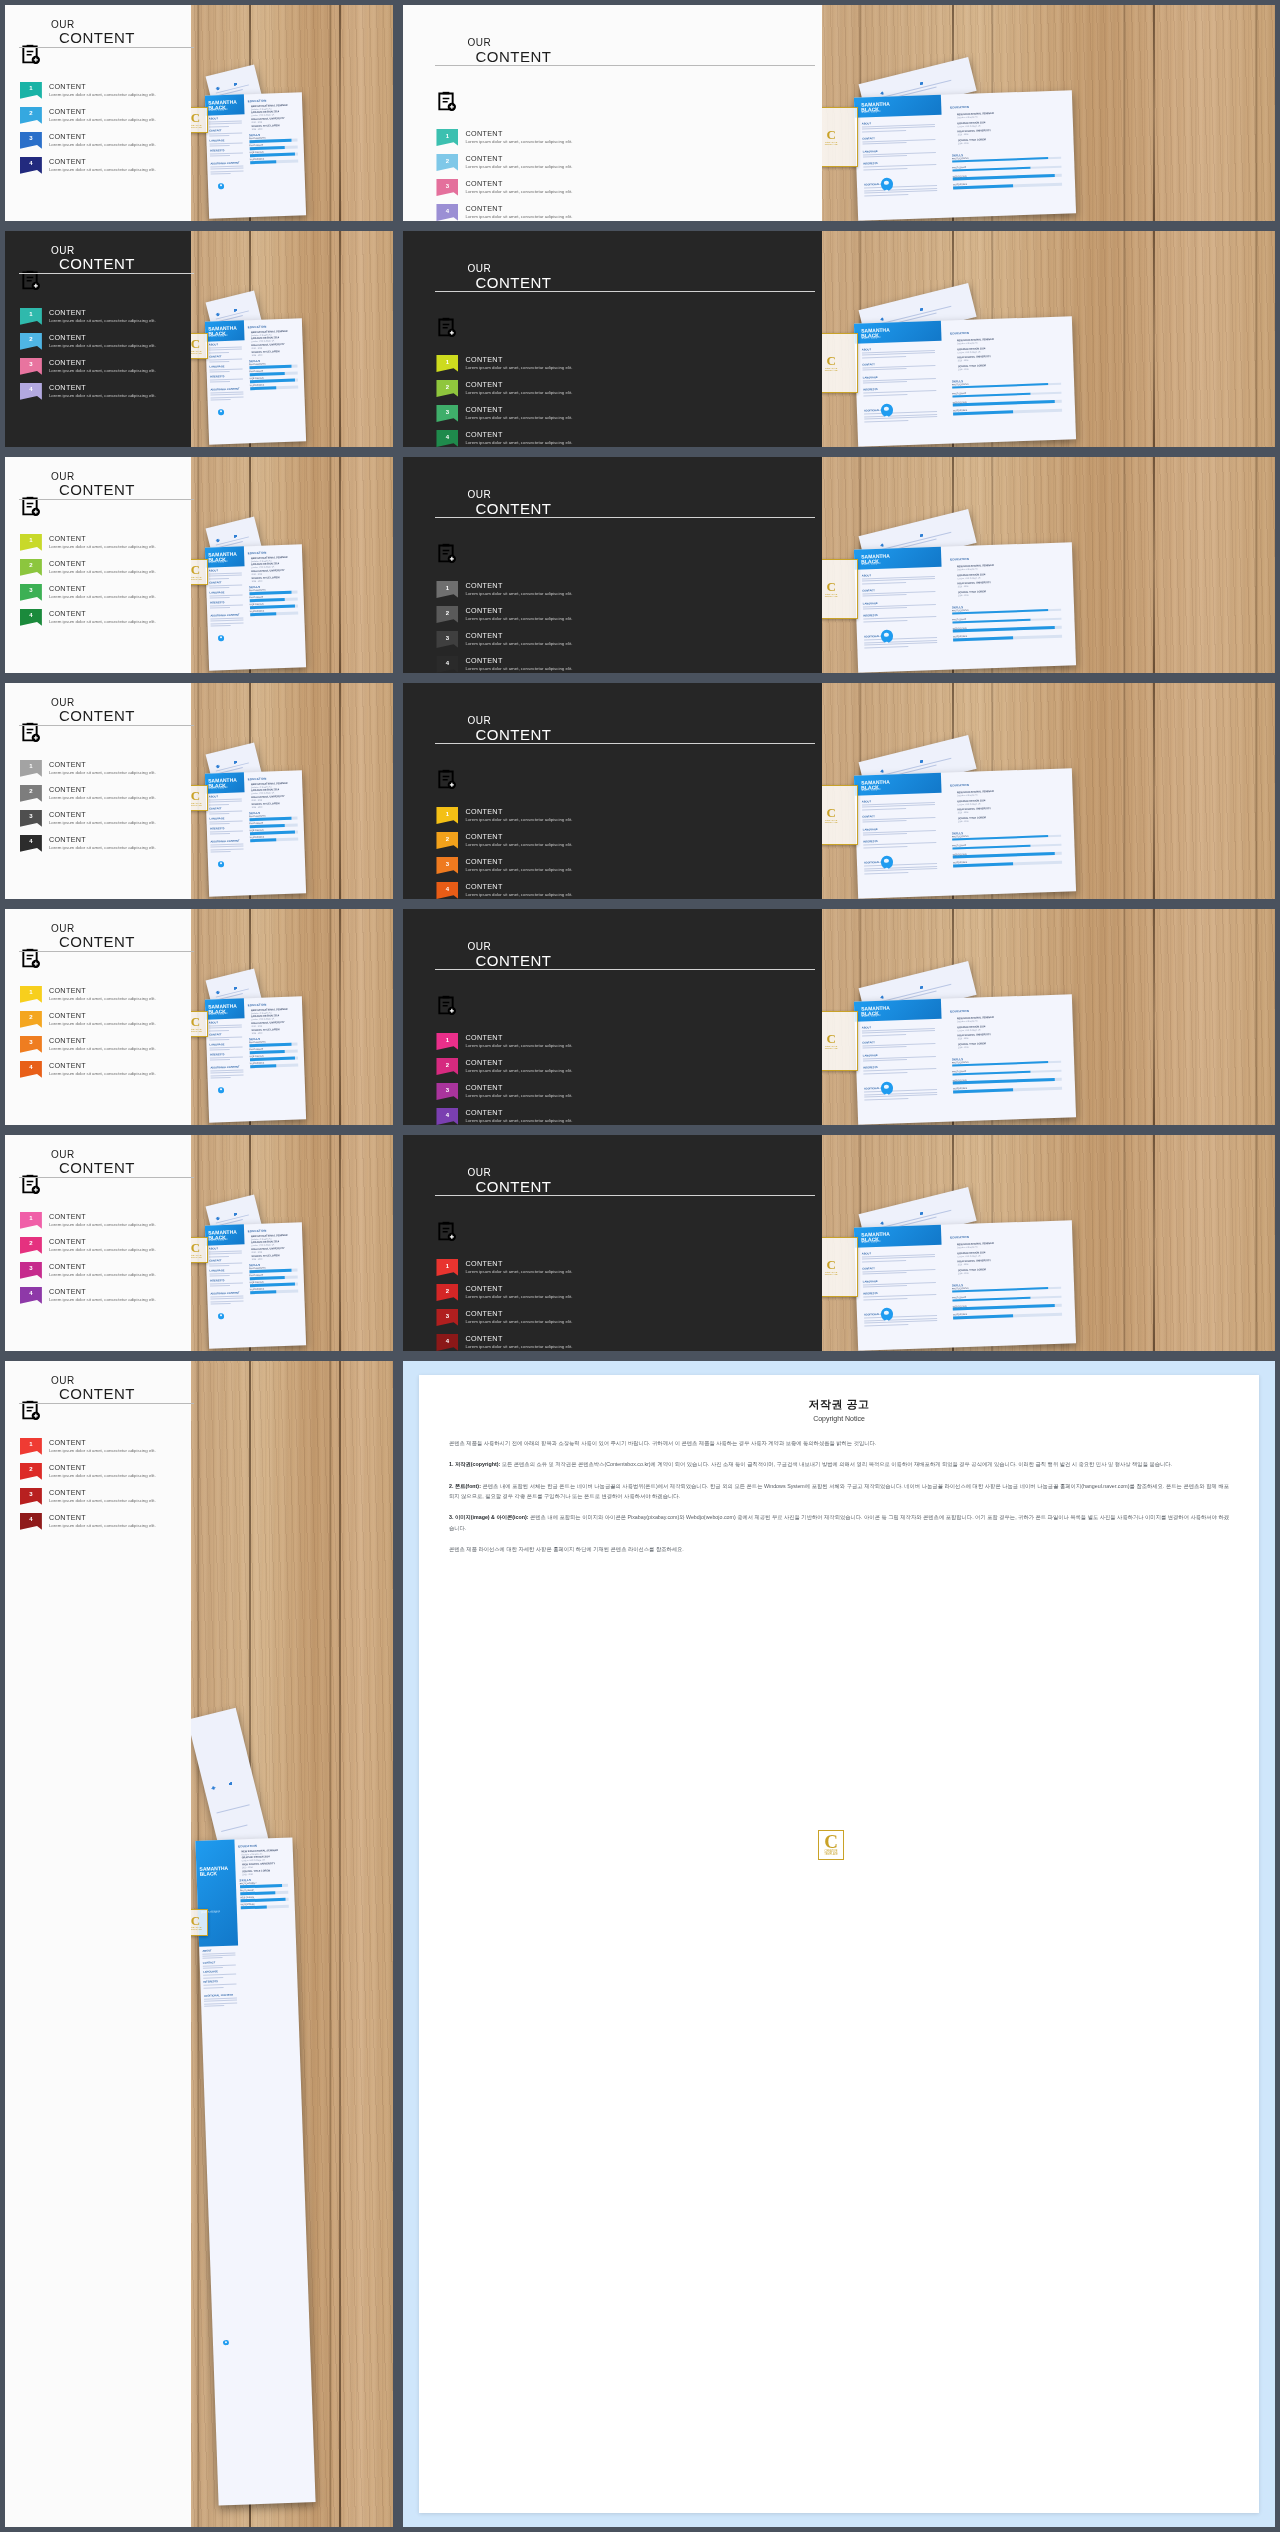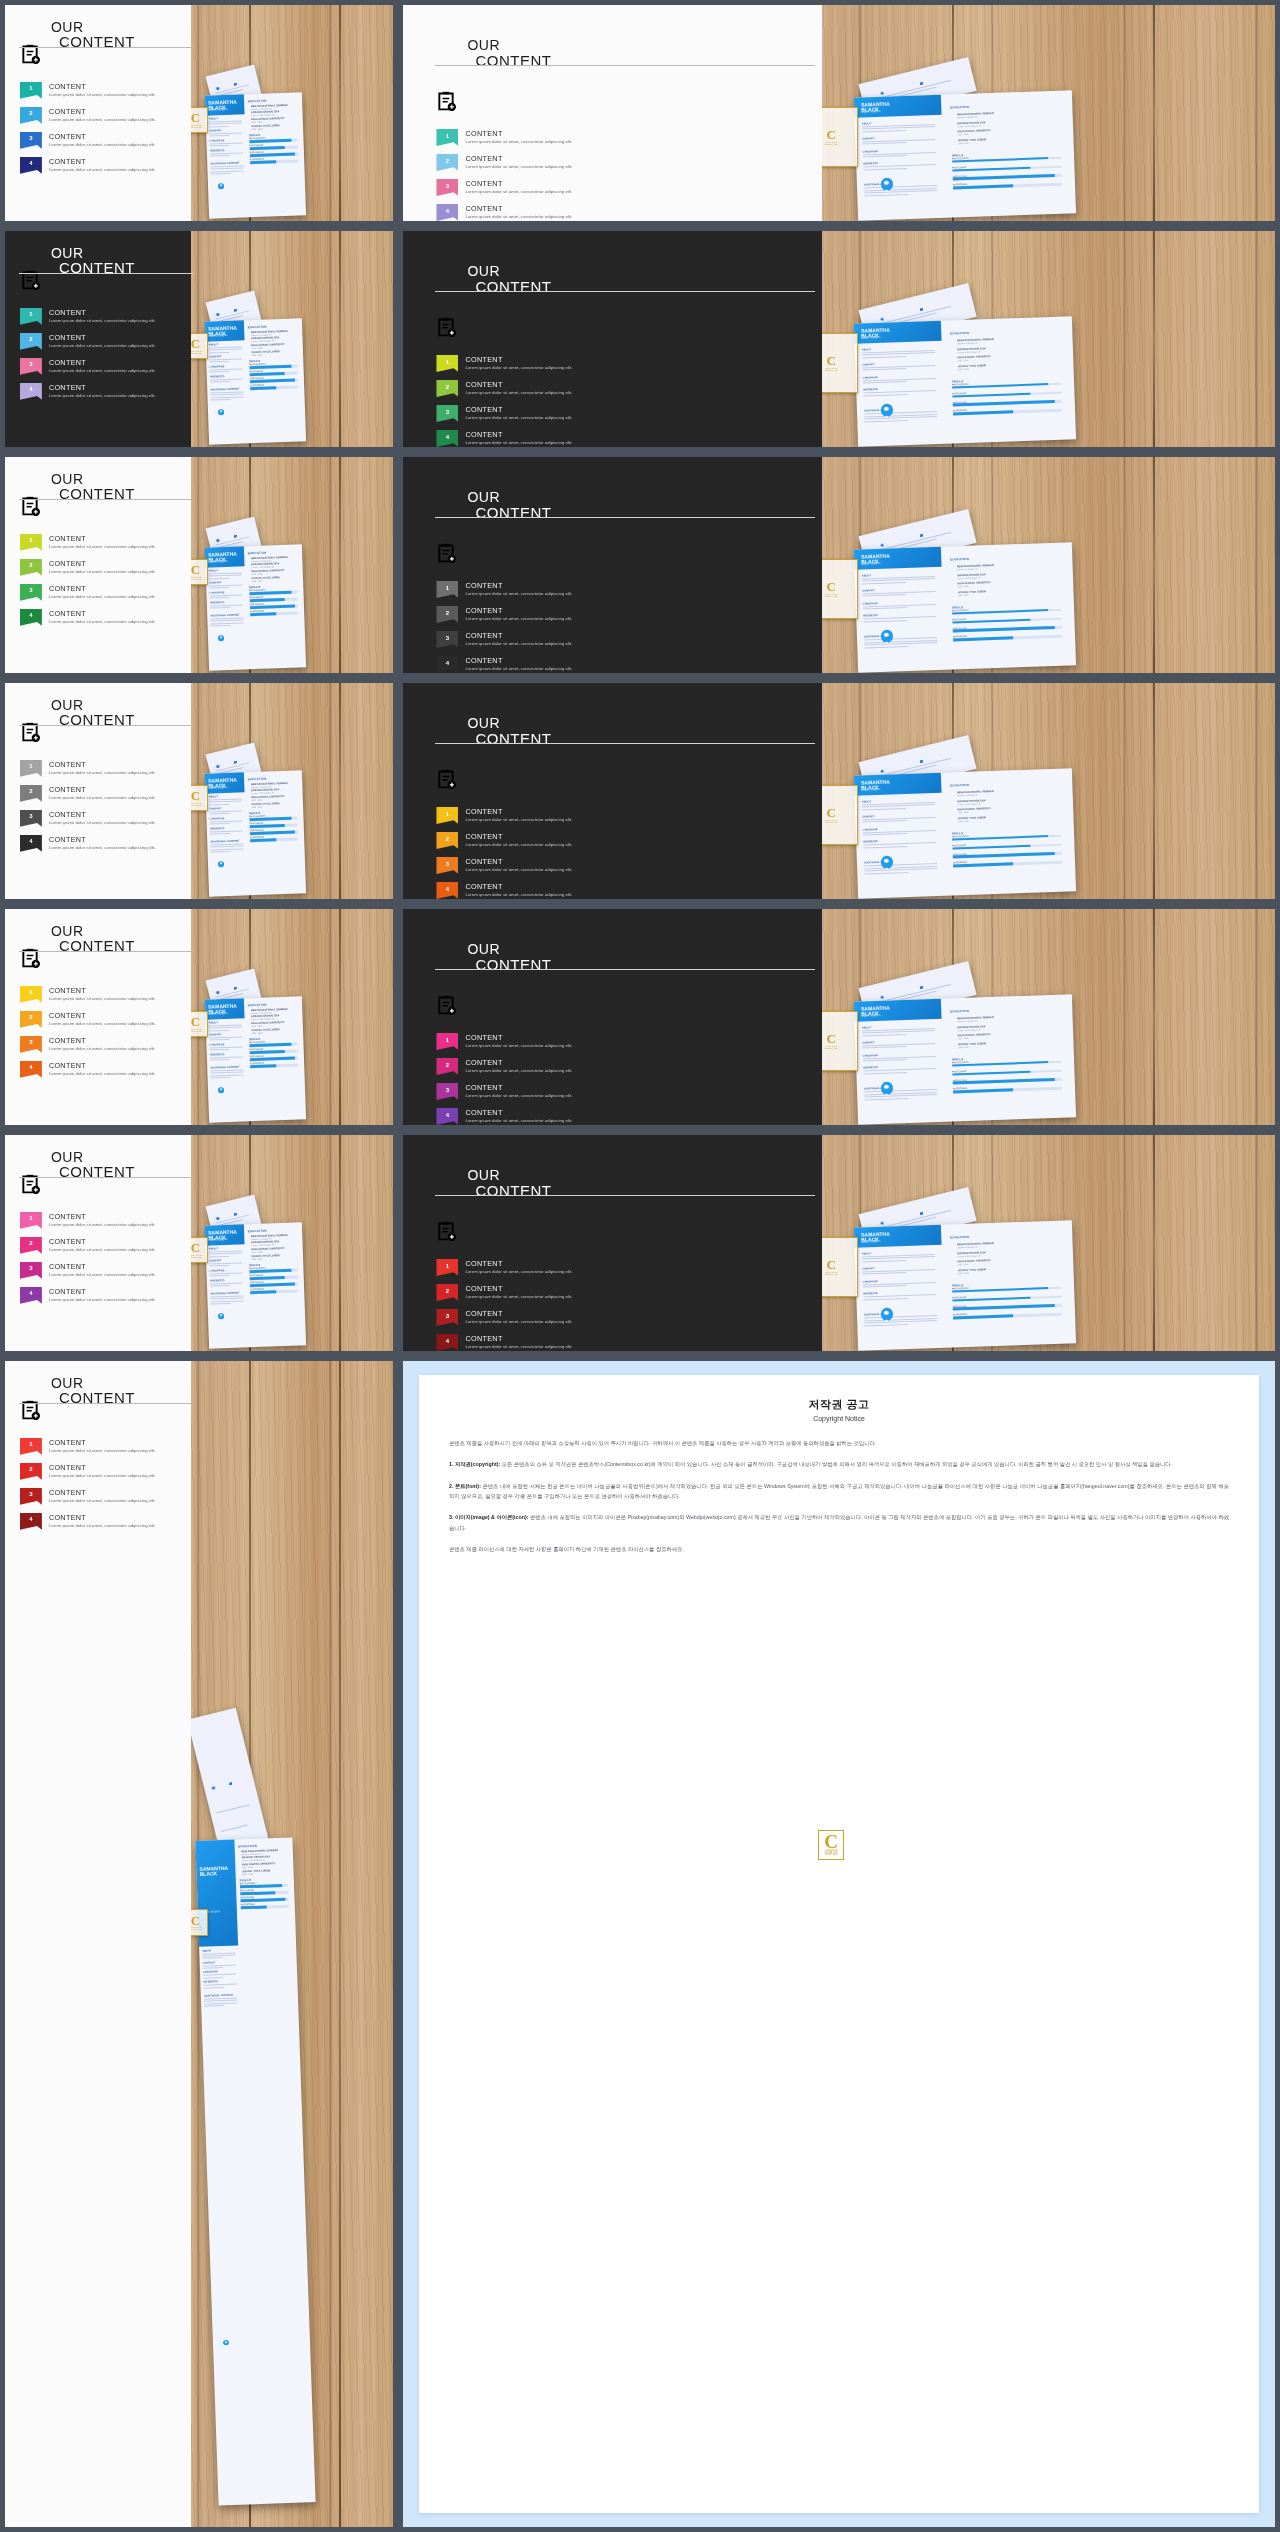--- a/index.html
+++ b/index.html
@@ -61,21 +61,21 @@
 
   .titlerow{ display:flex; align-items:flex-start; gap:5px; }
   .clip-icon{ flex:0 0 auto; margin-top:14%; }
   .headings { position:relative; flex:1 1 auto; }
   .h-our, .h-content{
     font-weight:400;
     letter-spacing:.5px;
     line-height:1.02;
     white-space:nowrap;
   }
-  .h-our { font-size:14px; margin-left:6px;}
+  .h-our { font-size:10px; margin-left:6px;}
   .h-content { font-size:15px; margin-left:14px;}
   .light .h-our,.light .h-content{ color:#1d1d1d; }
   .dark  .h-our,.dark  .h-content{ color:#ffffff; }
 
   .rule{
     position:absolute; left:-26px; right:-10px; top:27px; height:1px;
   }
   .light .rule{ background:#b9b9b9; }
   .dark  .rule{ background:#d2d2d2; }
 

